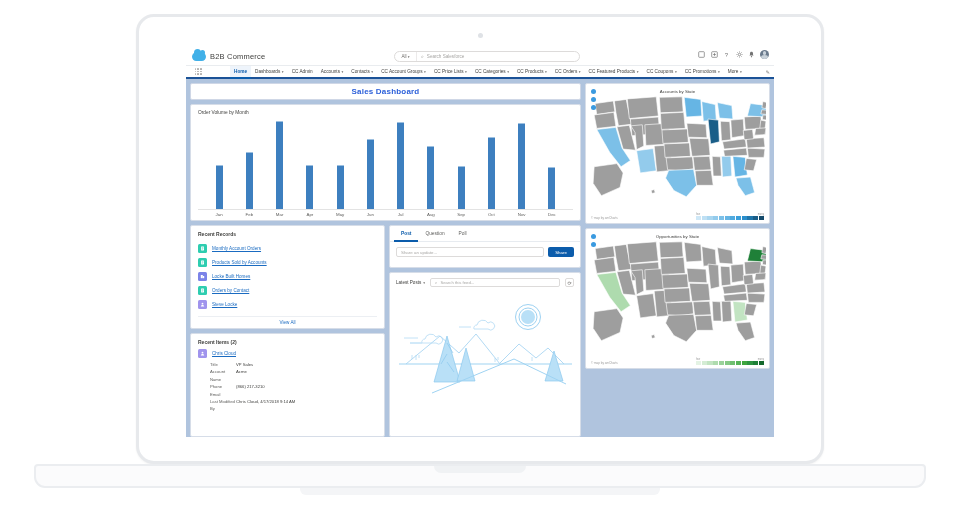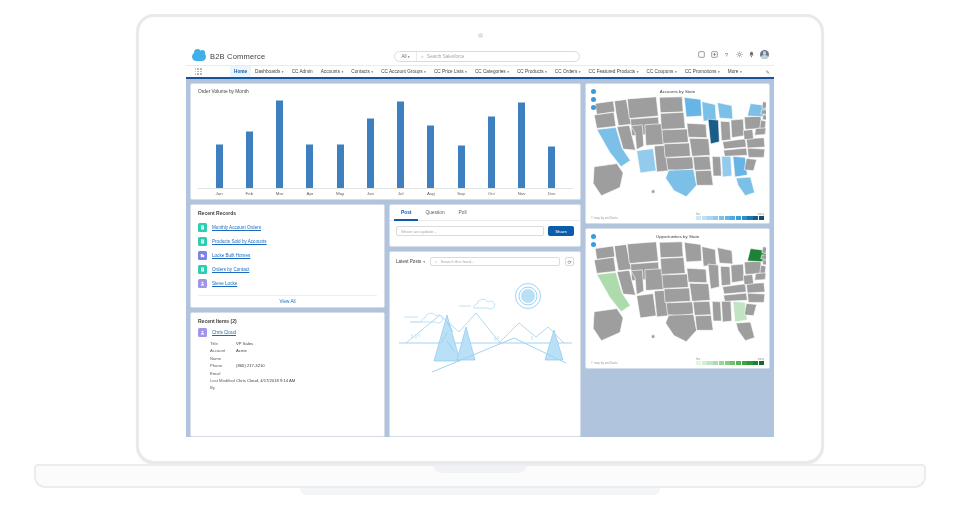--- a/index.html
+++ b/index.html
@@ -460,20 +460,23 @@
             <span class="caret">▾</span>
           </div>
         </div>
         <span class="nav-pencil">✎</span>
       </div>
 
       <div class="page">
 
         <div class="col-left">
 
+          <div class="panel-title-bar">
+            <span class="panel-title">Sales Dashboard</span>
+          </div>
 
           <div class="card chart-card">
             <div class="chart-heading">Order Volume by Month</div>
             <div class="chart-area" id="chart-area">
                 <div class="bar-slot">
                   <div class="bar" title="Jan: 48" style="height: 48%; background: rgb(61, 127, 191);"></div>
                 </div>
                 <div class="bar-slot">
                   <div class="bar" title="Feb: 62" style="height: 62%; background: rgb(61, 127, 191);"></div>
                 </div>

